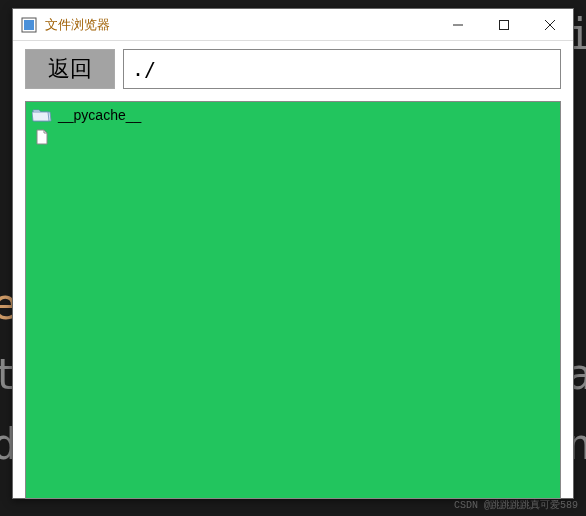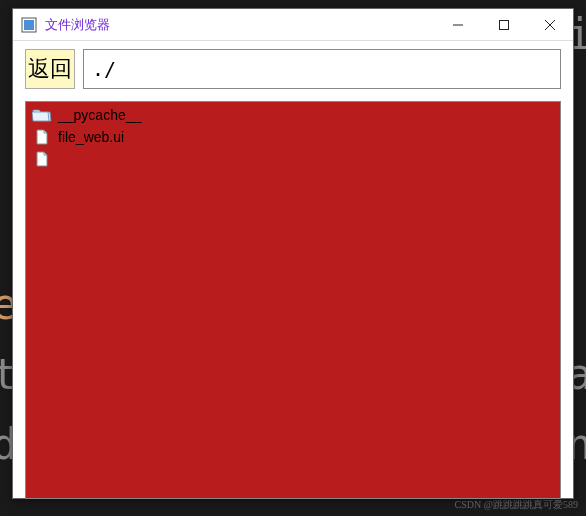--- a/index.html
+++ b/index.html
@@ -36,60 +36,60 @@
     }
     .app-icon {
       width: 16px;
       height: 16px;
       margin: 0 8px;
       display: inline-block;
     }
     .title-text {
       flex: 1;
       font-size: 13px;
-      color: #6d28d9;
+      color: #a16207;
     }
     .win-controls {
       display: flex;
     }
     .win-btn {
       width: 46px;
       height: 32px;
       display: flex;
       align-items: center;
       justify-content: center;
       cursor: pointer;
     }
     .toolbar {
       display: flex;
       padding: 8px 12px;
       gap: 8px;
       align-items: stretch;
     }
     .back-btn {
       border: 1px solid #aaa;
-      background: #fef9c3;
-      padding: 4px 2px;
+      background: #a3a3a3;
+      padding: 4px 22px;
       font-size: 22px;
       font-family: "SimSun", serif;
       cursor: pointer;
     }
     .path-input {
       flex: 1;
       border: 1px solid #888;
       padding: 4px 8px;
       font-size: 20px;
       font-family: monospace;
     }
     .file-list {
       margin: 4px 12px 12px 12px;
       border: 1px solid #888;
       height: 398px;
       overflow: auto;
-      background: #b91c1c;
+      background: #22c55e;
       padding: 2px;
     }
     .file-item {
       display: flex;
       align-items: center;
       padding: 2px 4px;
       font-size: 14px;
       cursor: pointer;
       gap: 6px;
     }
@@ -99,21 +99,21 @@
       display: inline-flex;
       align-items: center;
       justify-content: center;
     }
     .watermark {
       position: absolute;
       right: 8px;
       bottom: 4px;
       font-size: 10px;
       color: rgba(200,200,200,0.4);
-      font-family: Liberation Serif, serif;
+      font-family: Liberation Mono, monospace;
     }
   </style>
 </head>
 <body>
 
 <span class="bg-letters" style="left:-8px; top:280px; color:#c96;">e</span>
 <span class="bg-letters" style="left:-8px; top:350px; color:#888;">t</span>
 <span class="bg-letters" style="left:-8px; top:420px; color:#888;">d</span>
 <span class="bg-letters" style="right:-6px; top:10px; color:#888;">i</span>
 <span class="bg-letters" style="right:-6px; top:350px; color:#888;">a</span>
@@ -163,26 +163,17 @@
         </span>
         <span>__pycache__</span>
       </div>
       <div class="file-item">
         <span class="icon-slot">
           <svg width="14" height="16" viewBox="0 0 14 16">
             <path d="M2 1 L9 1 L12 4 L12 15 L2 15 Z" fill="#fff" stroke="#888" stroke-width="1"></path>
             <path d="M9 1 L9 4 L12 4" fill="none" stroke="#888" stroke-width="1"></path>
           </svg>
         </span>
-        <span>file_web.ui</span>
-      </div>
-      <div class="file-item">
-        <span class="icon-slot">
-          <svg width="14" height="16" viewBox="0 0 14 16">
-            <path d="M2 1 L9 1 L12 4 L12 15 L2 15 Z" fill="#fff" stroke="#888" stroke-width="1"></path>
-            <path d="M9 1 L9 4 L12 4" fill="none" stroke="#888" stroke-width="1"></path>
-          </svg>
-        </span>
       </div>
     </div>
 </div>
 
 <div class="watermark">CSDN @跳跳跳跳真可爱589</div>
 
 </body></html>

